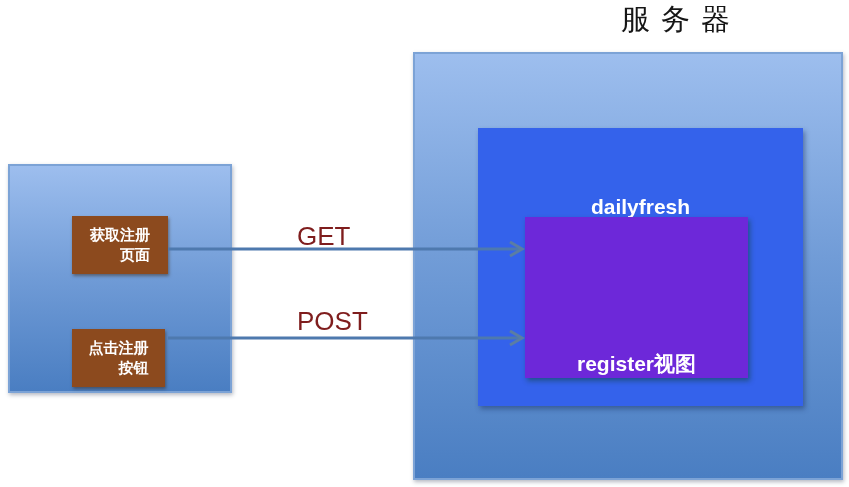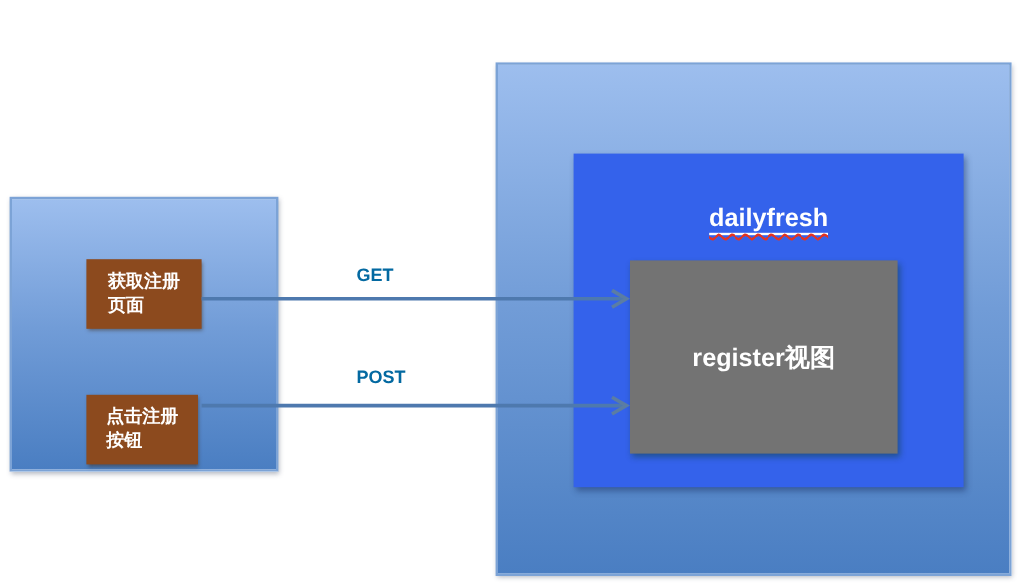--- a/index.html
+++ b/index.html
@@ -31,72 +31,72 @@
     box-shadow: 1px 2px 4px rgba(90,100,120,0.45);
   }
 
   
   .step-box {
     background: #8c4a1e;
     color: #ffffff;
     font-weight: bold;
     font-size: 15px;
     line-height: 20px;
-    text-align: left;
+    text-align: right;
     white-space: pre-line;
     display: flex;
     align-items: center;
     justify-content: center;
     box-shadow: 1px 2px 3px rgba(60,40,20,0.5);
     box-sizing: border-box;
   }
 
   
   .app-box {
     background: #3462eb;
     box-shadow: 2px 3px 5px rgba(20,40,90,0.45);
     box-sizing: border-box;
   }
   .app-name {
     color: #ffffff;
     font-weight: bold;
     font-size: 21px;
     text-align: center;
-    margin-top: 42px;
+    margin-top: 67px;
   }
   .app-name-outer {
     text-decoration: underline;
     text-decoration-style: wavy;
     text-decoration-color: #e23424;
     text-decoration-thickness: 2px;
     text-underline-offset: 6px;
   }
   .app-name-inner {
     border-bottom: 2px solid #ffffff;
     padding-bottom: 1px;
   }
 
   
   .view-box {
-    background: #737373;
+    background: #6d28d9;
     box-shadow: 2px 3px 5px rgba(10,60,30,0.45);
     display: flex;
-    align-items: center;
+    align-items: flex-end;
     justify-content: center;
     color: #ffffff;
     font-weight: bold;
     font-size: 21px;
     box-sizing: border-box;
   }
 
   
   .req-label {
-    font-weight: bold;
-    font-size: 15px;
-    color: #0369a1;
+    font-weight: normal;
+    font-size: 26px;
+    color: #7f1d1d;
     white-space: nowrap;
   }
 
   .arrow-layer {
     position: absolute;
     left: 0; top: 0;
     width: 849px; height: 487px;
     pointer-events: none;
     z-index: 10;
   }
@@ -108,20 +108,21 @@
 
 
   <div class="abs grad-box" style="left: 8px; top: 164px; width: 224px; height: 229px;"></div>
 
   <div class="abs step-box" style="left: 72px; top: 216px; width: 96px; height: 58px;">获取注册
 页面</div>
 
   <div class="abs step-box" style="left: 72px; top: 310px; width: 93px; height: 58px; margin-top: 19px;">点击注册
 按钮</div>
 
+  <div class="abs cn-title" style="left: 573px; top: 0px; width: 190px; padding-left: 13px;">服务器</div>
 
   <div class="abs grad-box" style="left: 413px; top: 52px; width: 430px; height: 428px;"></div>
 
   <div class="abs app-box" style="left: 478px; top: 128px; width: 325px; height: 278px;">
     <div class="app-name">
       <span class="app-name-outer"><span class="app-name-inner">dailyfresh</span></span>
     </div>
   </div>
 
   <div class="abs view-box" style="left: 525px; top: 217px; width: 223px; height: 161px;">

